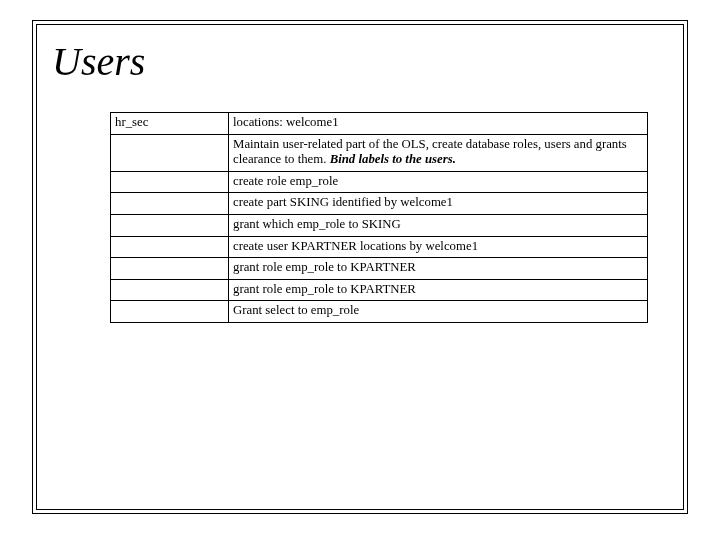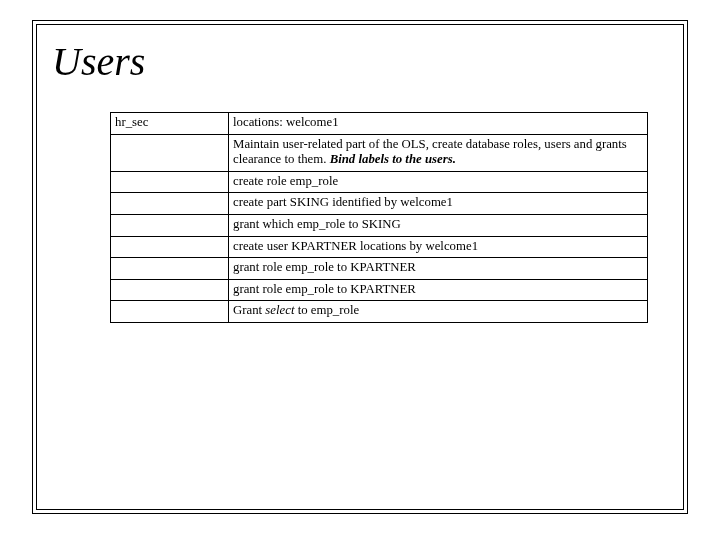--- a/index.html
+++ b/index.html
@@ -47,21 +47,21 @@
   td {
     border: 1.2px solid #000;
     padding: 2px 4px 3px 4px;
     font-size: 12.8px;
     line-height: 1.22;
     vertical-align: top;
   }
   col.c1 { width: 118px; }
   col.c2 { }
   .bold { font-weight: bold; font-style: italic; }
-  .ital { font-style: italic; }
+  .ital { }
 </style>
 </head>
 <body>
 
 <div class="slide">
   <div class="inner-frame frame-outer"></div>
   <div class="inner-frame frame-inner"></div>
 
   <div class="title">Users</div>
 

